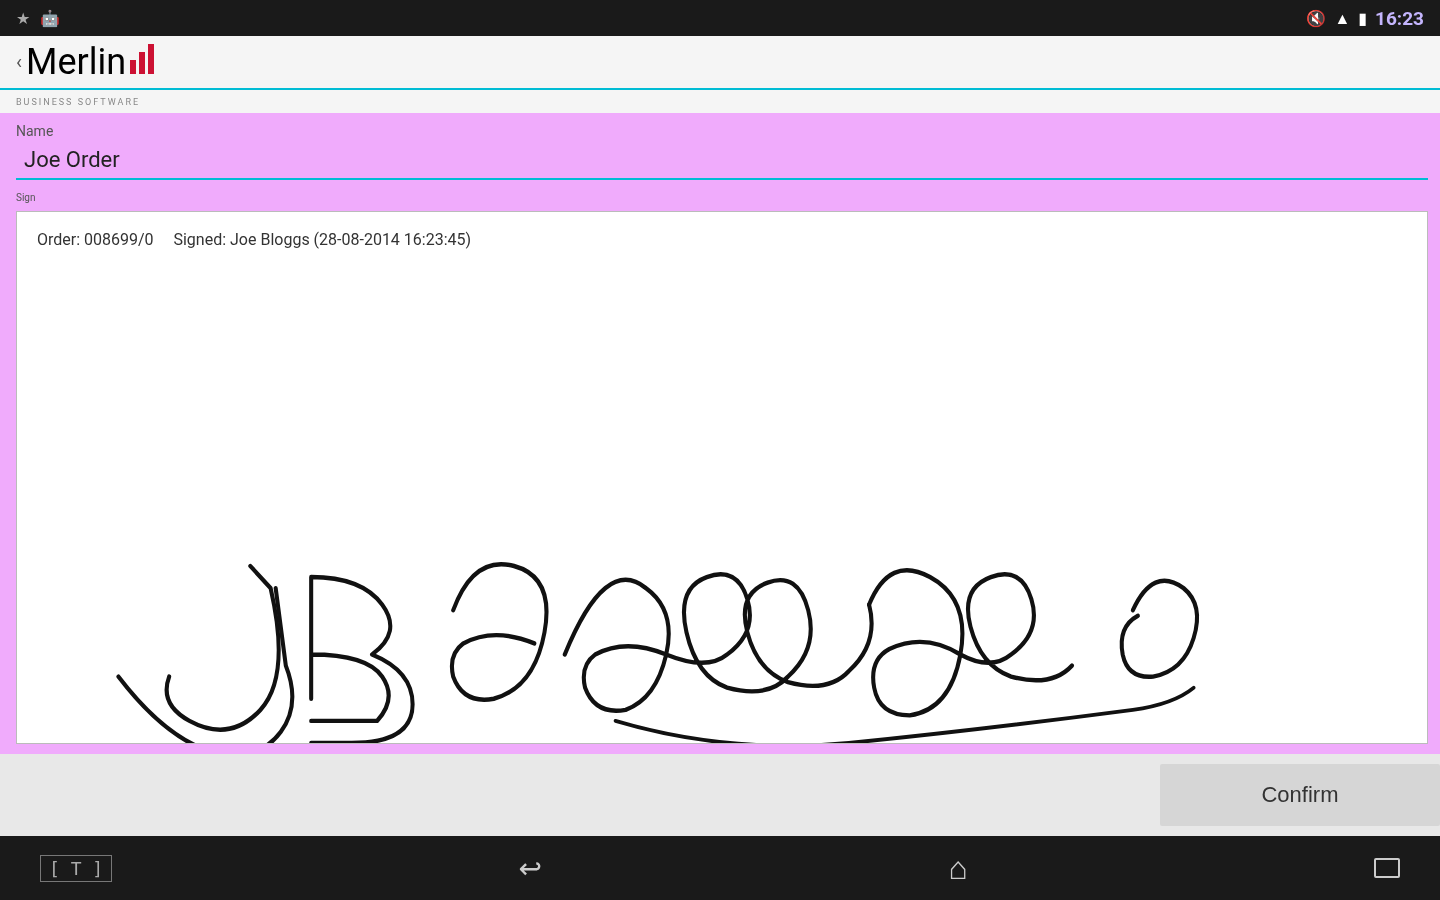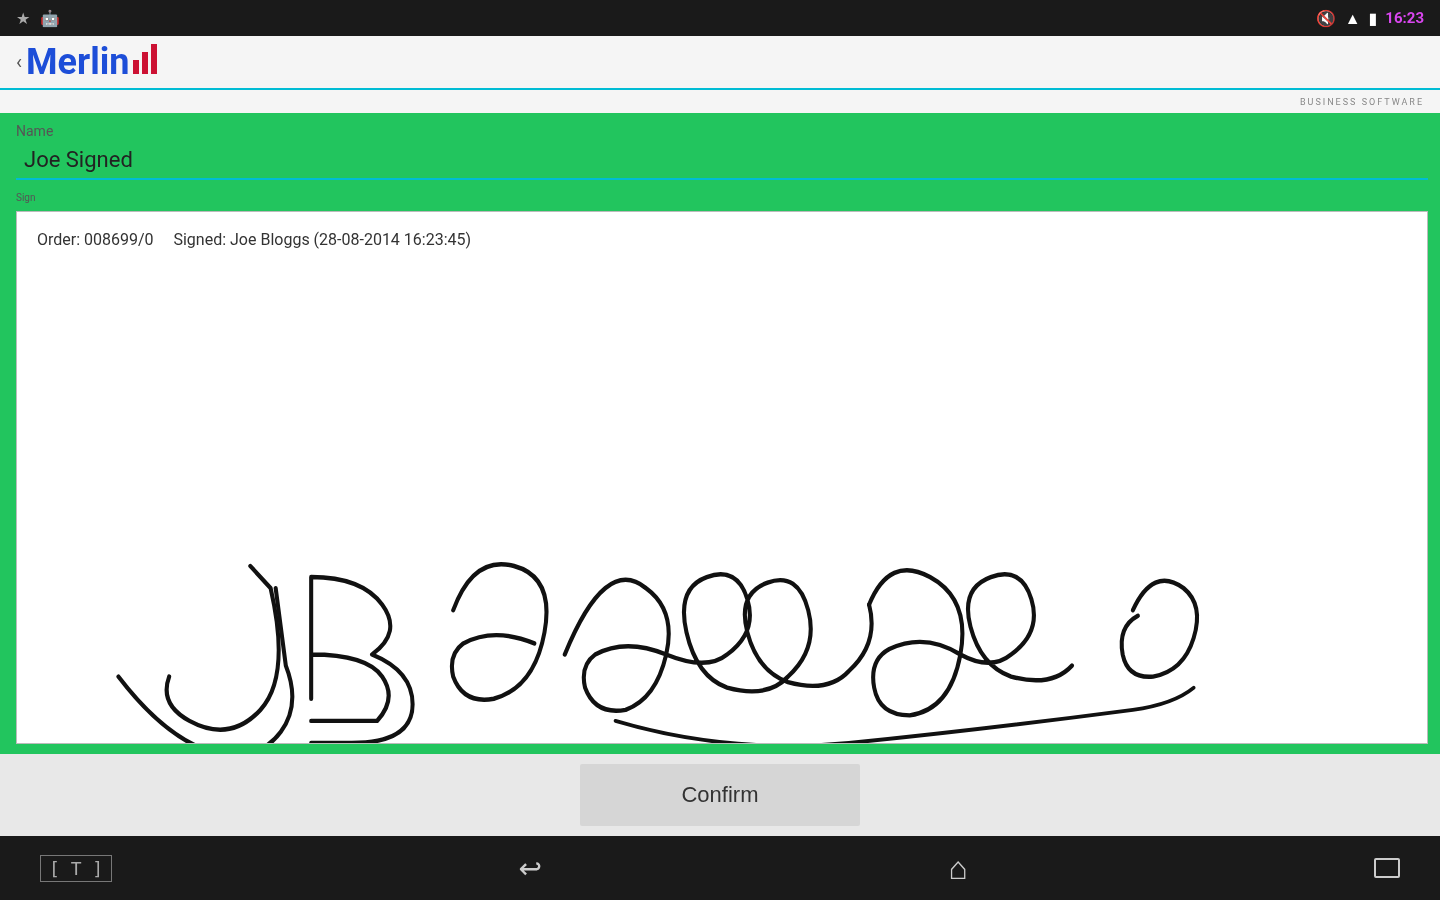--- a/index.html
+++ b/index.html
@@ -41,63 +41,63 @@
     }
     .android-icon {
       color: #8BC34A;
       font-size: 16px;
     }
     .signal-icon, .wifi-icon, .battery-icon {
       color: white;
       font-size: 16px;
     }
     .time-display {
-      color: #d946ef;
-      font-size: 15px;
+      color: #c4b5fd;
+      font-size: 19px;
       font-weight: bold;
     }
 
     
     .app-header {
       background: #f5f5f5;
       border-bottom: 2px solid #00BCD4;
       padding: 8px 16px;
       display: flex;
       align-items: center;
       flex-shrink: 0;
     }
     .merlin-logo {
       display: flex;
       align-items: flex-end;
       gap: 4px;
     }
     .merlin-text {
-      color: #1d4ed8;
+      color: #000000;
       font-size: 36px;
-      font-weight: bold;
+      font-weight: normal;
       line-height: 1;
     }
     .merlin-bars {
       display: flex;
       gap: 3px;
       align-items: flex-end;
       margin-bottom: 6px;
     }
     .bar1 { width: 6px; height: 14px; background: #cc1133; }
     .bar2 { width: 6px; height: 22px; background: #cc1133; }
     .bar3 { width: 6px; height: 30px; background: #cc1133; }
     .back-arrow {
       color: #555;
       font-size: 20px;
       margin-right: 4px;
     }
 
     
     .content {
-      background: #22c55e;
+      background: #f0abfc;
       flex: 1;
       display: flex;
       flex-direction: column;
       padding: 10px 12px 10px 16px;
     }
     .field-label {
       font-size: 14px;
       color: #555;
       margin-bottom: 4px;
     }
@@ -132,21 +132,21 @@
       color: #333;
     }
     .signature-svg {
       width: 100%;
       height: 100%;
     }
 
     
     .button-row {
       display: flex;
-      justify-content: center;
+      justify-content: flex-end;
       background: #e8e8e8;
       padding: 10px 0 10px 0;
       gap: 4px;
       flex-shrink: 0;
     }
     .action-btn {
       width: 280px;
       height: 62px;
       background: #d6d6d6;
       border: none;
@@ -210,28 +210,28 @@
   <span class="back-arrow">‹</span>
   <div class="merlin-logo">
     <span class="merlin-text">Merlin</span>
     <div class="merlin-bars">
       <div class="bar1"></div>
       <div class="bar2"></div>
       <div class="bar3"></div>
     </div>
   </div>
 </div>
-<div style="background:#f5f5f5; padding: 0 16px 4px 16px; flex-shrink:0;text-align:right;">
+<div style="background:#f5f5f5; padding: 0 16px 4px 16px; flex-shrink:0;">
   <span style="font-size:9px; color:#888; letter-spacing:2px;">BUSINESS SOFTWARE</span>
 </div>
 
 <div class="content">
   <div class="field-label">Name</div>
   <div class="name-input-container">
-    <div class="name-value">Joe Signed</div>
+    <div class="name-value">Joe Order</div>
   </div>
   <div class="sign-label">Sign</div>
 
   <div class="signature-container">
     <div class="signature-info">
       <span>Order: 008699/0</span>
       &nbsp;&nbsp;&nbsp;
       <span>Signed: Joe Bloggs (28-08-2014 16:23:45)</span>
     </div>
     

